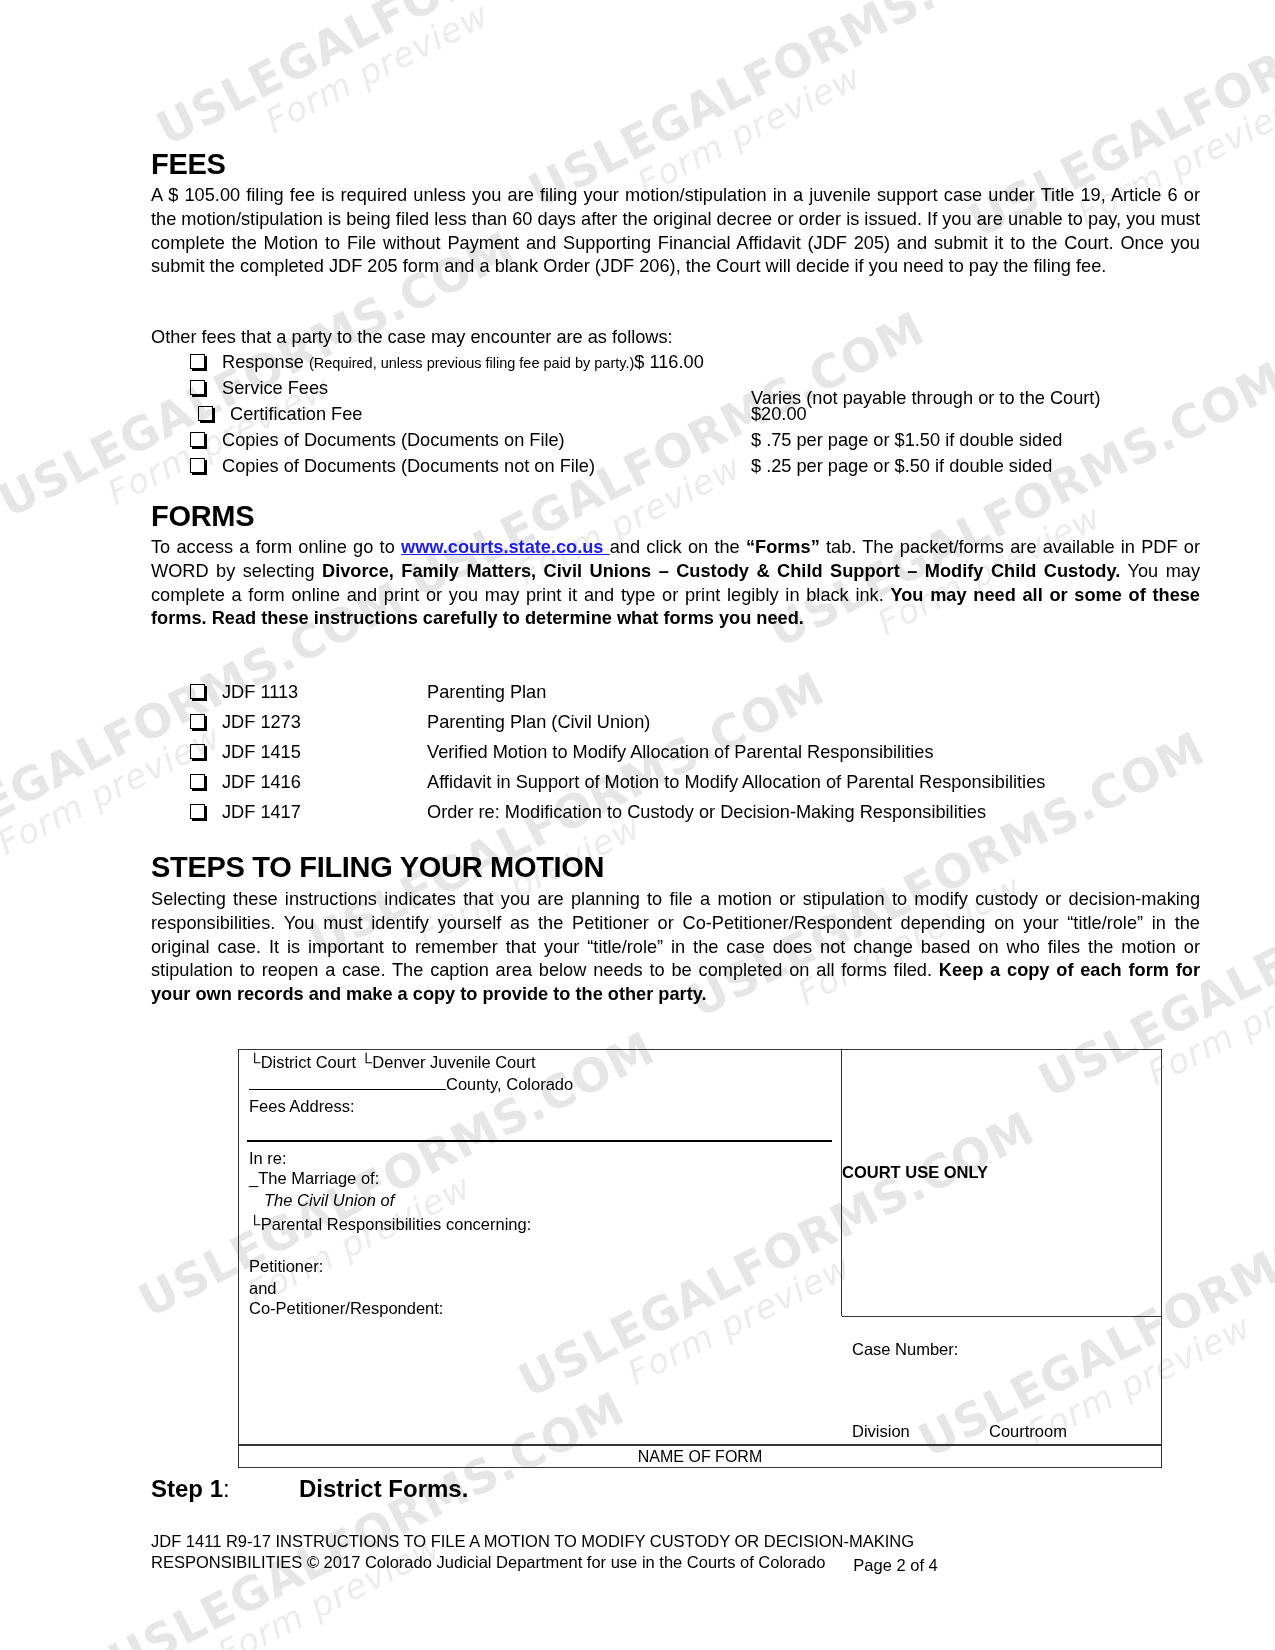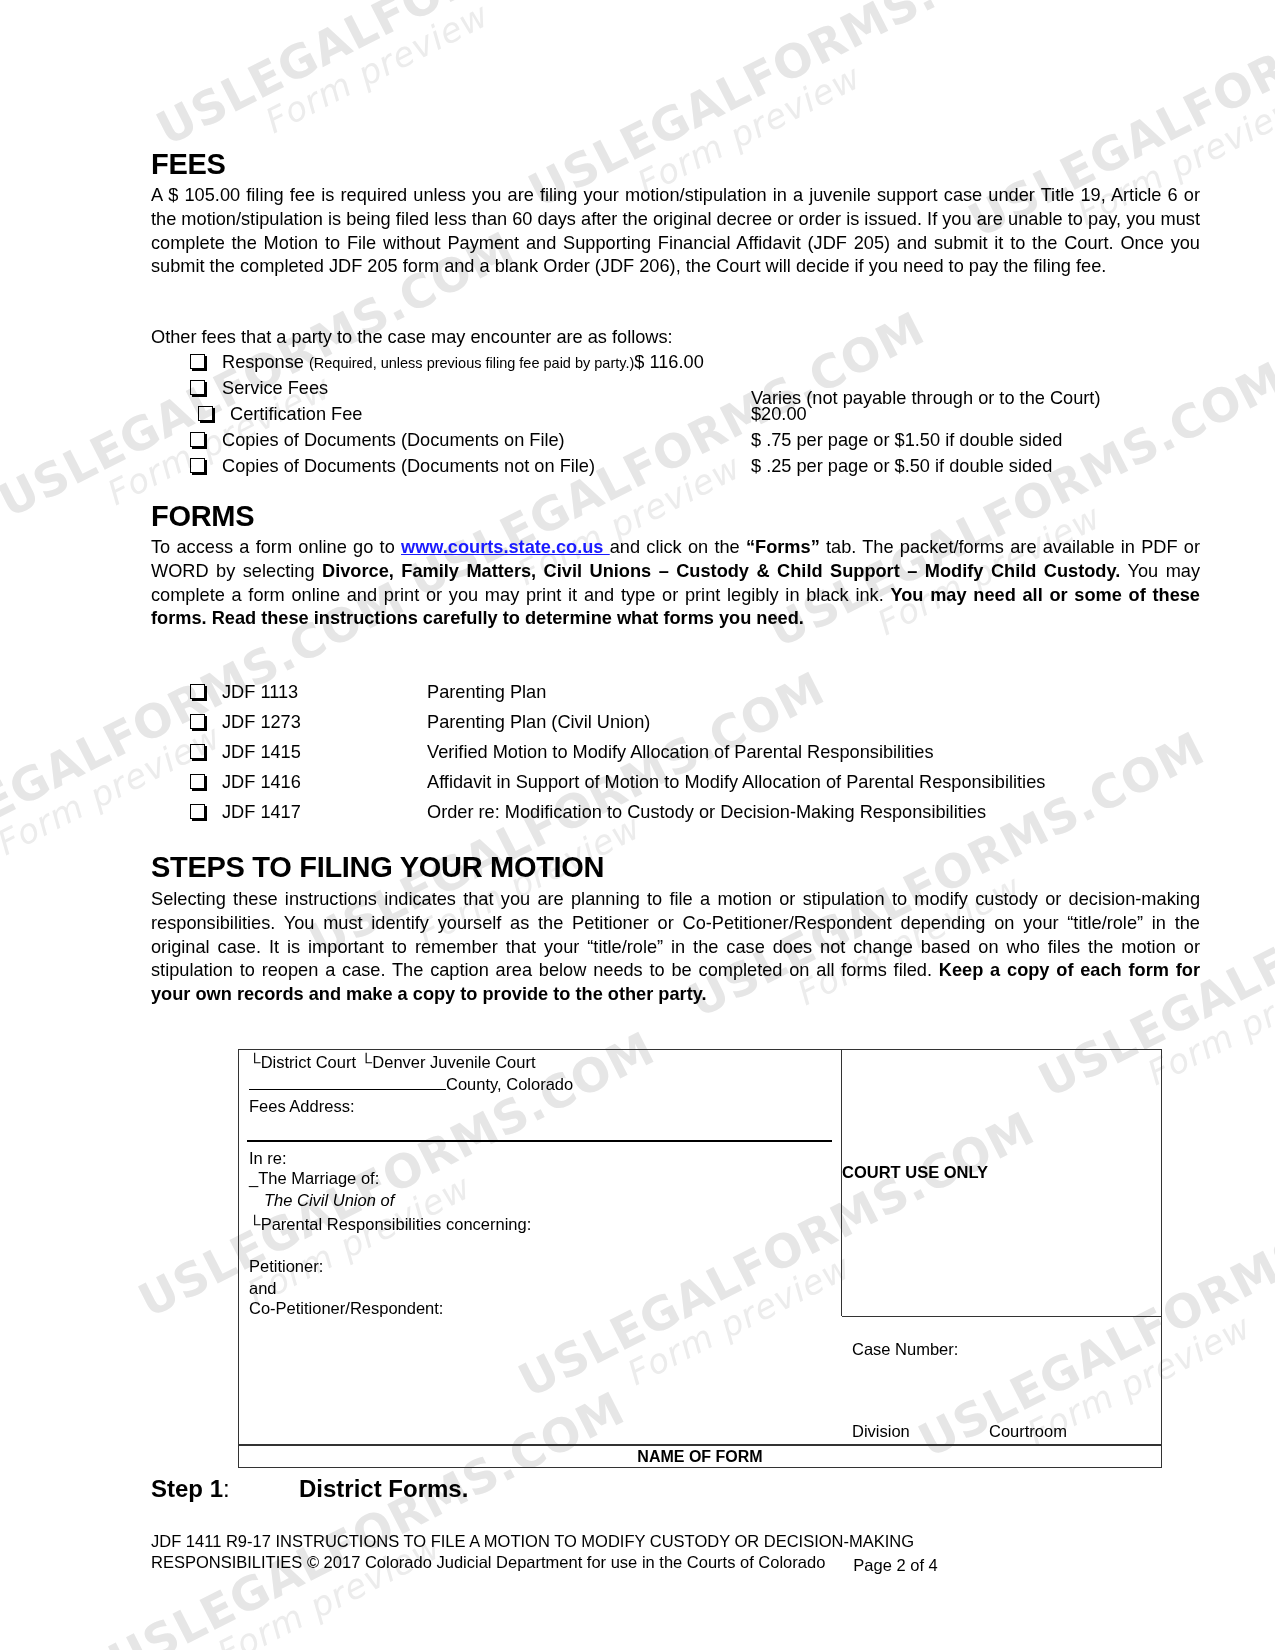--- a/index.html
+++ b/index.html
@@ -19,21 +19,21 @@
   .cb { display: inline-block; width: 13px; height: 13px; border: 1.5px solid #000; box-shadow: 2px 2px 0 #000;
         vertical-align: -1px; margin-right: 17px; }
   .small { font-size: 14.5px; }
   .col2 { position: absolute; }
   .caption { position: absolute; left: 238px; top: 1049px; width: 922px; height: 417px; border: 1.5px solid #333; z-index: 1; }
   .cap-left { position: absolute; left: 0; top: 0; width: 602px; height: 266px; border-right: 1.5px solid #333; }
   .cap-right { position: absolute; left: 603px; top: 0; width: 319px; height: 266px; }
   .cap-left2 { position: absolute; left: 0; top: 266px; width: 602px; height: 128px; border-top: 1.5px solid #333; border-right: 1.5px solid #333; }
   .cap-right2 { position: absolute; left: 603px; top: 266px; width: 319px; height: 128px; border-top: 1.5px solid #333; }
   .cap-name { position: absolute; left: 0; top: 394px; width: 922px; height: 23px; border-top: 2px solid #333; text-align: center;
-              font-weight: bold; font-size: 16px; line-height: 22px; }
+              font-weight: normal; font-size: 16px; line-height: 22px; }
   .ct { position: absolute; font-size: 16.5px; line-height: 20px; white-space: nowrap; }
   .uline { display: inline-block; width: 197px; border-bottom: 1px solid #000; height: 14px; vertical-align: 0; }
   .hr { position: absolute; left: 8px; width: 585px; border-top: 2px solid #000; }
   .step { position: absolute; left: 0; top: 1475px; font-size: 24px; font-weight: bold; }
   .footer { position: absolute; left: 0; top: 1531px; font-size: 16.5px; line-height: 21px; width: 1000px; }
 </style>
 </head>
 <body>
 
 <div class="page">

